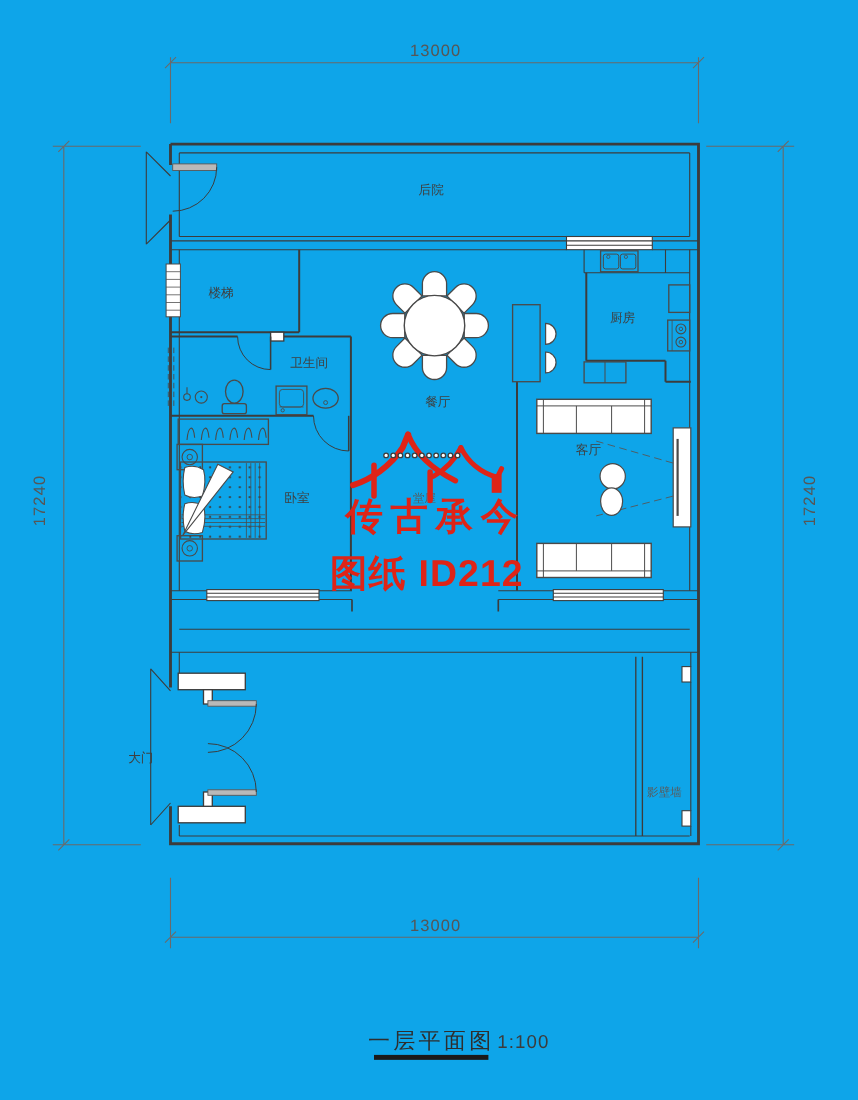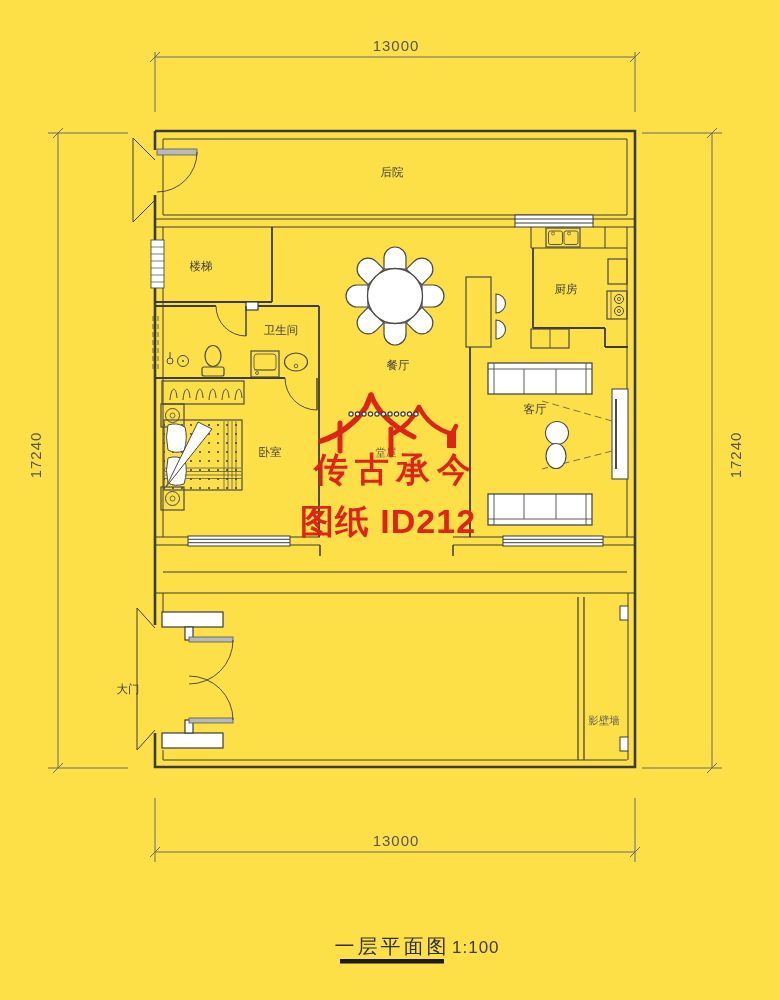--- a/index.html
+++ b/index.html
@@ -1,16 +1,16 @@
 <!DOCTYPE html>
 <html><head>
 <meta charset="utf-8">
 <style>
   html,body{margin:0;padding:0;background:#ffffff;}
-  .canvas{position:relative;width:780px;height:1000px;background:#fde047;overflow:hidden;
+  .canvas{position:relative;width:780px;height:1000px;background:#0ea5e9;overflow:hidden;
           font-family:"Liberation Sans","DejaVu Sans",sans-serif;}
   svg{display:block;}
   text{font-family:"Liberation Sans","DejaVu Sans",sans-serif;}
   .rlabel{font-size:11.5px;fill:#3f3f3f;text-anchor:middle;}
   .rlabel-sm{font-size:10.5px;fill:#5a5a5a;text-anchor:middle;}
   .dimtxt{font-size:15px;fill:#565656;text-anchor:middle;letter-spacing:1px;}
   .wm-brand{font-size:34px;font-weight:bold;text-anchor:middle;letter-spacing:7px;}
   .wm-sheet{font-size:34px;font-weight:bold;text-anchor:middle;letter-spacing:1px;}
   .title-main{font-size:20px;fill:#2e2e2e;text-anchor:middle;letter-spacing:3px;}
   .title-scale{font-size:17px;fill:#3c3c3c;text-anchor:start;letter-spacing:1px;}

